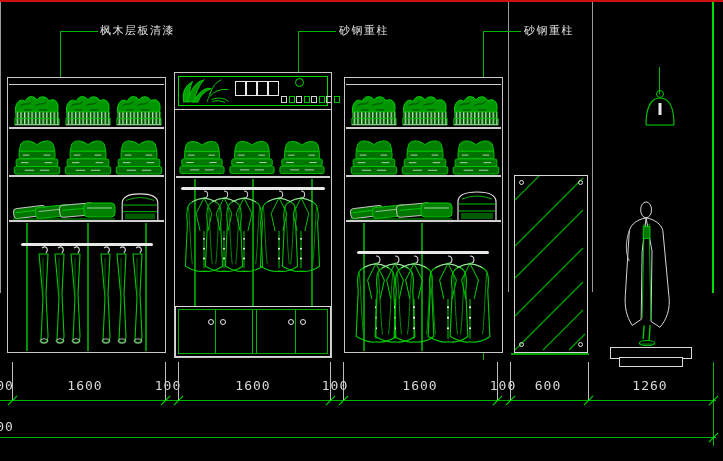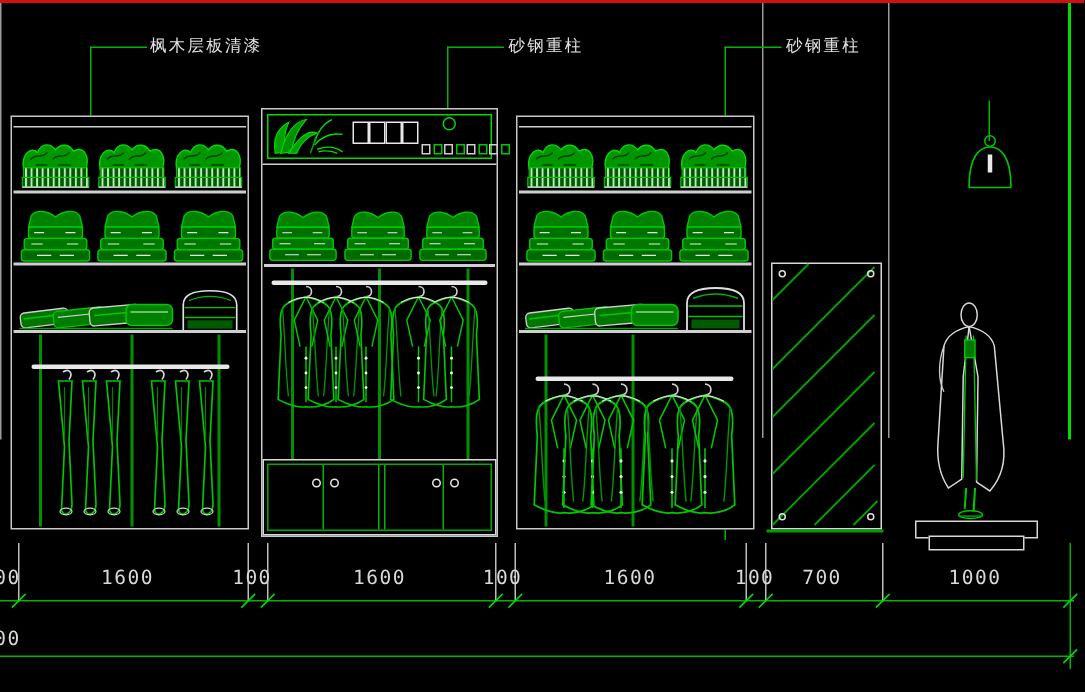--- a/index.html
+++ b/index.html
@@ -335,20 +335,20 @@
   <div class="tick" style="left:582px;top:400px;"></div>
   <div class="tick" style="left:707px;top:400px;"></div>
 
   <div class="dim-text" style="left:5px;top:379px;">00</div>
   <div class="dim-text" style="left:85px;top:379px;">1600</div>
   <div class="dim-text" style="left:168px;top:379px;">100</div>
   <div class="dim-text" style="left:253px;top:379px;">1600</div>
   <div class="dim-text" style="left:335px;top:379px;">100</div>
   <div class="dim-text" style="left:420px;top:379px;">1600</div>
   <div class="dim-text" style="left:503px;top:379px;">100</div>
-  <div class="dim-text" style="left:548px;top:379px;">700</div>
-  <div class="dim-text" style="left:650px;top:379px;">1000</div>
+  <div class="dim-text" style="left:548px;top:379px;">600</div>
+  <div class="dim-text" style="left:650px;top:379px;">1260</div>
 
   <div class="gln" style="left:0;top:437px;width:716px;height:1px;"></div>
   <div class="tick" style="left:707px;top:437px;"></div>
   <div class="dim-text" style="left:5px;top:420px;">00</div>
 
 </div>
 
 </body></html>

